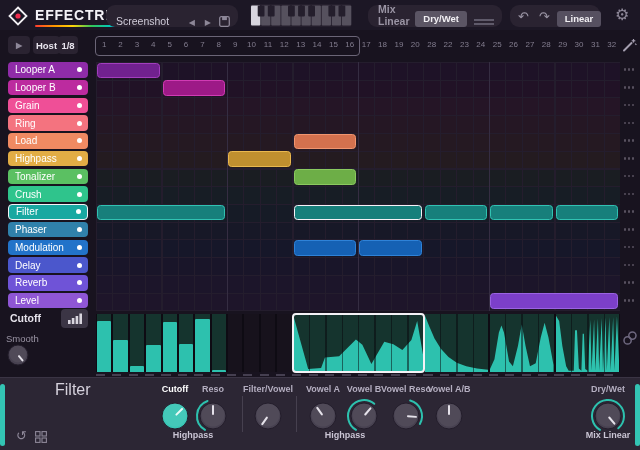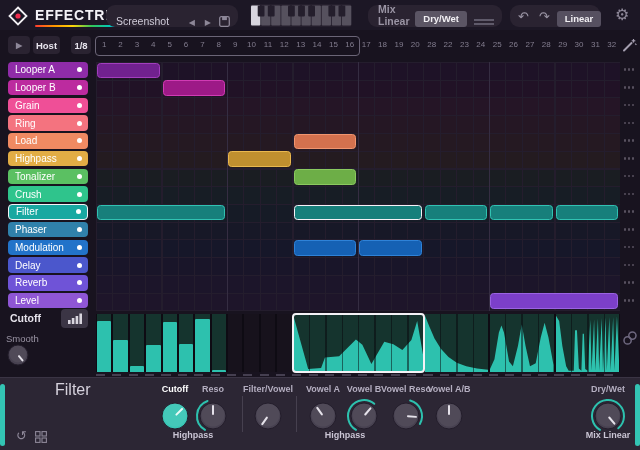--- a/index.html
+++ b/index.html
@@ -119,21 +119,21 @@
       <div class="glyphbtn">↷</div>
       <div class="pill" style="margin-left:2px;background:#565060;">Linear</div>
     </div>
 
     <div class="gear">⚙</div>
   </div>
 
   <div>
     <div class="tbtn" style="left:8px;width:22px;color:#8d8798;font-size:8px;">▶</div>
     <div class="tbtn" style="left:33px;width:27px;text-align:right;">Host</div>
-    <div class="tbtn" style="left:71px;width:20px;text-align:center;">1/8</div>
+    <div class="tbtn" style="left:58px;width:20px;text-align:center;">1/8</div>
     <div id="ruler">
         <div class="stepnum" style="left: 96px; width: 16.375px;">1</div>
         <div class="stepnum" style="left: 112.375px; width: 16.375px;">2</div>
         <div class="stepnum" style="left: 128.75px; width: 16.375px;">3</div>
         <div class="stepnum" style="left: 145.125px; width: 16.375px;">4</div>
         <div class="stepnum" style="left: 161.5px; width: 16.375px;">5</div>
         <div class="stepnum" style="left: 177.875px; width: 16.375px;">6</div>
         <div class="stepnum" style="left: 194.25px; width: 16.375px;">7</div>
         <div class="stepnum" style="left: 210.625px; width: 16.375px;">8</div>
         <div class="stepnum" style="left: 227px; width: 16.375px;">9</div>

